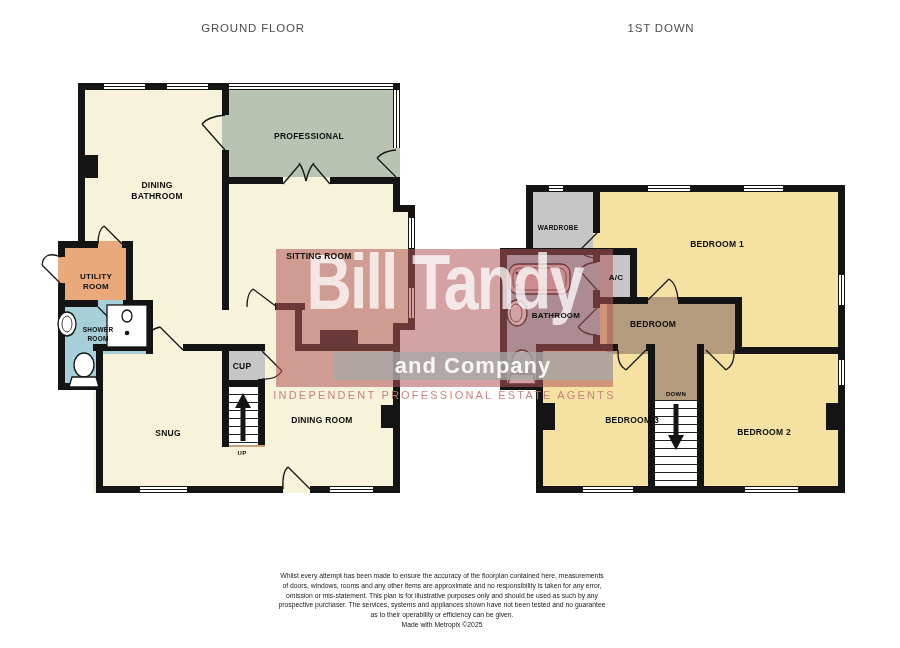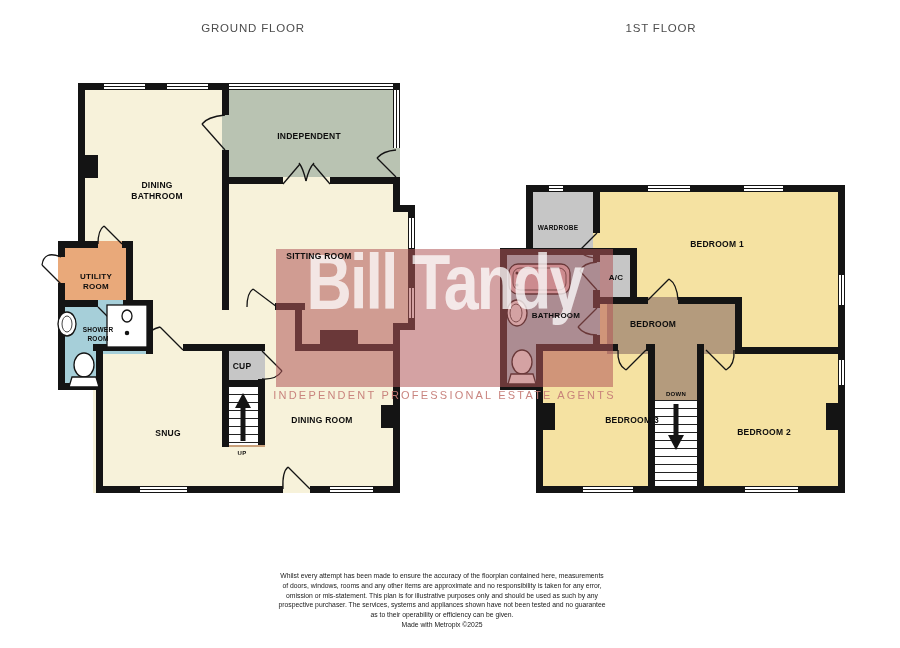--- a/index.html
+++ b/index.html
@@ -32,21 +32,21 @@
           letter-spacing:.3px;z-index:6;}
   .disclaimer{position:absolute;left:142px;top:571px;width:600px;text-align:center;font-size:6.8px;
           line-height:9.8px;color:#1a1a1a;z-index:6;}
 </style>
 </head>
 <body>
 
 <div class="canvas">
 
   <div class="floor-title" style="left:253px;top:28px">GROUND FLOOR</div>
-  <div class="floor-title" style="left:661px;top:28px">1ST FLOOR</div>
+  <div class="floor-title" style="left:661px;top:28px">1ST DOWN</div>
 
   <div id="plan">
       <div class="rect cream" style="left: 78px; top: 83px; width: 151px; height: 271px;"></div>
       <div class="rect green" style="left: 222px; top: 83px; width: 178px; height: 101px;"></div>
       <div class="rect cream" style="left: 222px; top: 177px; width: 178px; height: 177px;"></div>
       <div class="rect cream" style="left: 400px; top: 205px; width: 15px; height: 125px;"></div>
       <div class="rect cream" style="left: 93px; top: 344px; width: 172px; height: 149px;"></div>
       <div class="rect cream" style="left: 258px; top: 344px; width: 142px; height: 149px;"></div>
       <div class="rect orange" style="left: 58px; top: 241px; width: 75px; height: 66px;"></div>
       <div class="rect blue" style="left: 58px; top: 300px; width: 95px; height: 54px;"></div>
@@ -213,21 +213,21 @@
       <ellipse cx="516" cy="313" rx="6" ry="9" fill="none" stroke-width=".8"></ellipse>
       <ellipse cx="522" cy="362" rx="10" ry="12" fill="#ffffff"></ellipse>
       <path d="M511,374 L533,374 L536,384 L508,384 Z" fill="#ffffff"></path>
       <line x1="676" y1="404" x2="676" y2="437" stroke-width="5"></line>
       <polygon points="668,435 684,435 676,450" fill="#141414" stroke="none"></polygon>
     </g>
   </svg>
 
   <div class="lbl" style="left:157px;top:185px">DINING</div>
   <div class="lbl" style="left:157px;top:196px">BATHROOM</div>
-  <div class="lbl" style="left:309px;top:136px">INDEPENDENT</div>
+  <div class="lbl" style="left:309px;top:136px">PROFESSIONAL</div>
   <div class="lbl" style="left:319px;top:256px">SITTING ROOM</div>
   <div class="lbl lbl-m" style="left:96px;top:276px">UTILITY</div>
   <div class="lbl lbl-m" style="left:96px;top:286px">ROOM</div>
   <div class="lbl lbl-sm" style="left:98px;top:329px">SHOWER</div>
   <div class="lbl lbl-sm" style="left:98px;top:338px">ROOM</div>
   <div class="lbl" style="left:168px;top:433px">SNUG</div>
   <div class="lbl" style="left:242px;top:366px">CUP</div>
   <div class="lbl lbl-xs" style="left:242px;top:453px">UP</div>
   <div class="lbl" style="left:322px;top:420px">DINING ROOM</div>
 
@@ -235,20 +235,21 @@
   <div class="lbl" style="left:717px;top:244px">BEDROOM 1</div>
   <div class="lbl lbl-m" style="left:556px;top:315px">BATHROOM</div>
   <div class="lbl lbl-m" style="left:616px;top:277px">A/C</div>
   <div class="lbl" style="left:653px;top:324px">BEDROOM</div>
   <div class="lbl lbl-xs" style="left:676px;top:394px">DOWN</div>
   <div class="lbl" style="left:632px;top:420px">BEDROOM 3</div>
   <div class="lbl" style="left:764px;top:432px">BEDROOM 2</div>
 
   <div class="wm-box">
     <div class="wm-name">Bill Tandy</div>
+    <div class="wm-band">and Company</div>
   </div>
   <div class="wm-tagline">INDEPENDENT PROFESSIONAL ESTATE AGENTS</div>
 
 
   <div class="disclaimer">
     <div>Whilst every attempt has been made to ensure the accuracy of the floorplan contained here, measurements</div>
     <div>of doors, windows, rooms and any other items are approximate and no responsibility is taken for any error,</div>
     <div>omission or mis-statement. This plan is for illustrative purposes only and should be used as such by any</div>
     <div>prospective purchaser. The services, systems and appliances shown have not been tested and no guarantee</div>
     <div>as to their operability or efficiency can be given.</div>

